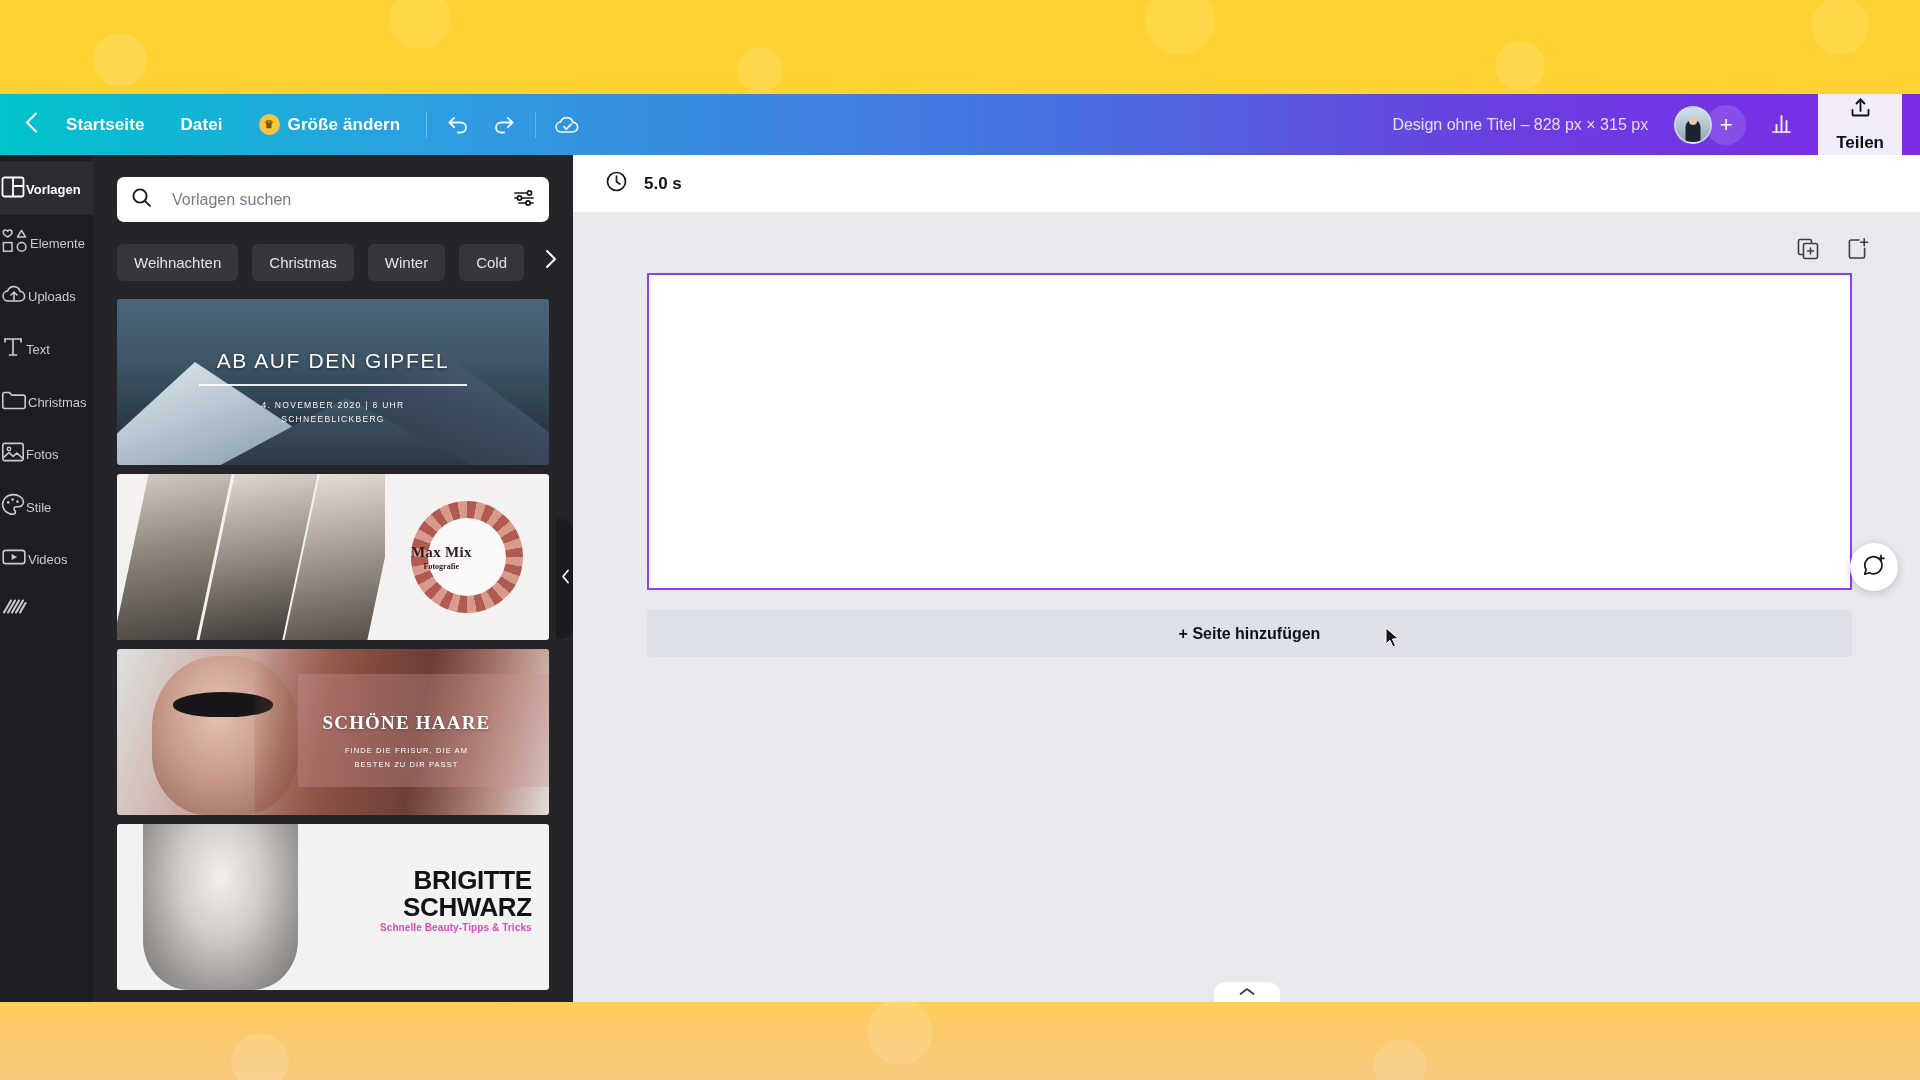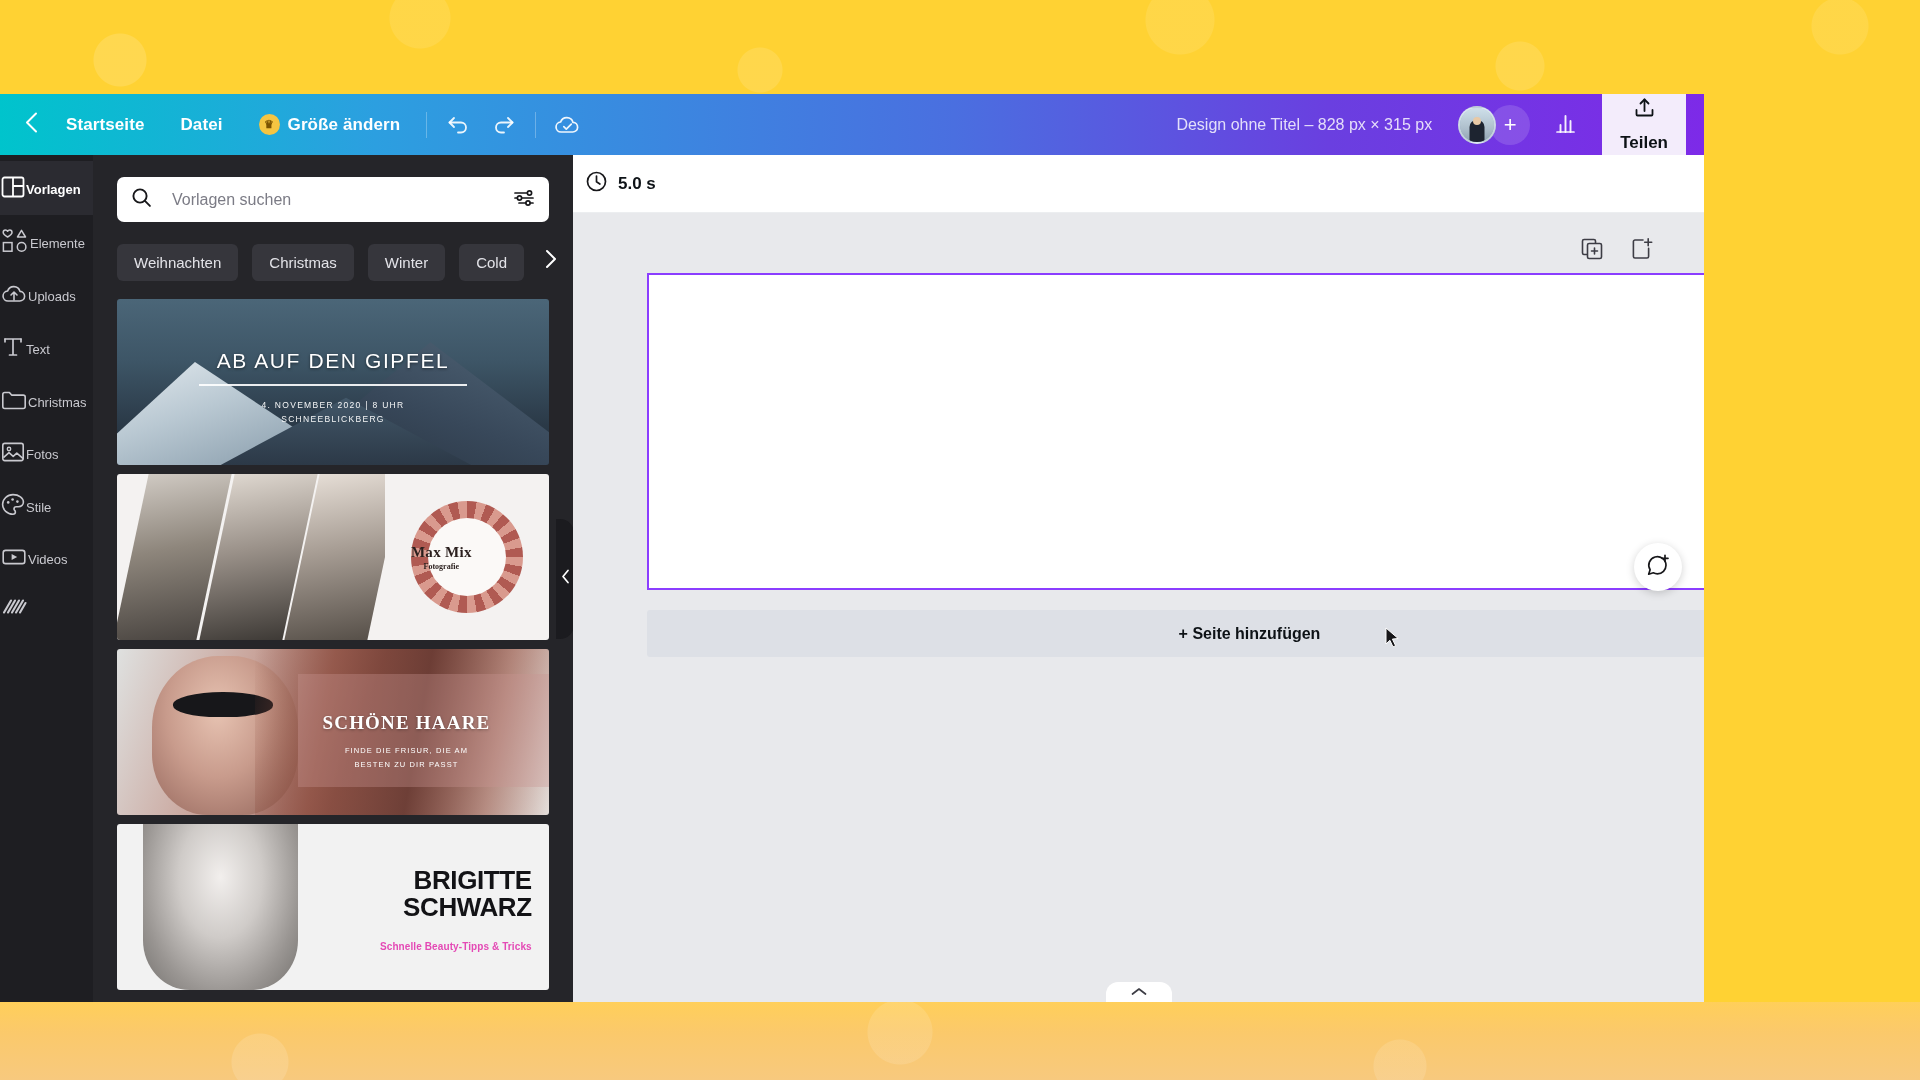--- a/index.html
+++ b/index.html
@@ -26,21 +26,21 @@
     position:absolute; left:0; right:0; bottom:0; height:78px;
     background:
       radial-gradient(circle at 260px 60px, rgba(255,255,255,.13) 0 28px, transparent 29px),
       radial-gradient(circle at 900px 30px, rgba(255,255,255,.12) 0 32px, transparent 33px),
       radial-gradient(circle at 1400px 64px, rgba(255,255,255,.12) 0 26px, transparent 27px),
       linear-gradient(180deg,#ffcf5a 0%, #fbc96b 40%, #f7c97e 100%);
   }
 
   
   #editor {
-    position:absolute; left:0; top:94px; width:1704px; height:908px;
+    position:absolute; left:0; top:94px; width:1920px; height:908px;
     background:#c4b5fd; overflow:hidden;
   }
 
   
   .topbar {
     position:relative; height:61px; width:100%;
     background:linear-gradient(90deg,#00c4cc 0%, #2c9fe0 22%, #4a6fe0 56%, #6a3fe0 78%, #7d2ae8 100%);
     display:flex; align-items:center; color:#fff;
   }
   .tb-left { display:flex; align-items:center; height:100%; }
@@ -209,36 +209,36 @@
 
   
   .t4 { background:#f2f2f2; position:relative;padding-left:6px; }
   .t4 .portrait {
     position:absolute; left:6%; top:0; width:36%; height:100%;
     background:radial-gradient(ellipse at 50% 32%, #f2efed 0%, #cfcbc8 38%, #9a9693 72%, #74716e 100%);
     border-radius:0 0 30% 30%;
   }
   .t4 .t4txt { position:absolute; right:4%; top:26%; width:56%; text-align:right; }
   .t4 .t4h { font-size:26px; font-weight:700; color:#131316; line-height:1.05; letter-spacing:-.4px; }
-  .t4 .t4s { font-size:10px; font-weight:700; color:#e449b5; margin-top:19px; letter-spacing:.1px; }
+  .t4 .t4s { font-size:10px; font-weight:700; color:#e449b5; margin-top:0; letter-spacing:.1px; }
 
   
   .collapse {
     position:absolute; right:-1px; top:50%; transform:translateY(-50%);
     width:18px; height:120px; background:#1b1b1f;
     border-radius:0 14px 14px 0; display:flex; align-items:center;
     justify-content:center; color:#fff; cursor:pointer; z-index:5;
     left:auto;
   }
 
   
   .stage { flex:1; display:flex; flex-direction:column; background:#e8e9ec; position:relative; }
   .stage-top {
     height:58px; background:#fff; display:flex; align-items:center;
-    padding-left:12px; gap:10px; border-bottom:1px solid #eceef0;
+    padding-left:32px; gap:16px; border-bottom:1px solid #eceef0;
   }
   .timer-txt { font-size:17px; font-weight:600; color:#0d1216; }
   .canvas-area { flex:1; position:relative; overflow:hidden; }
   .page-tools {
     position:absolute; right:50px; top:24px; display:flex; gap:26px;
     color:#4a4a52; z-index:3;
   }
   .page-tools .pt { cursor:pointer; display:flex; }
   .page-canvas {
     position:absolute; left:74px; top:60px; width:1205px; height:317px;

